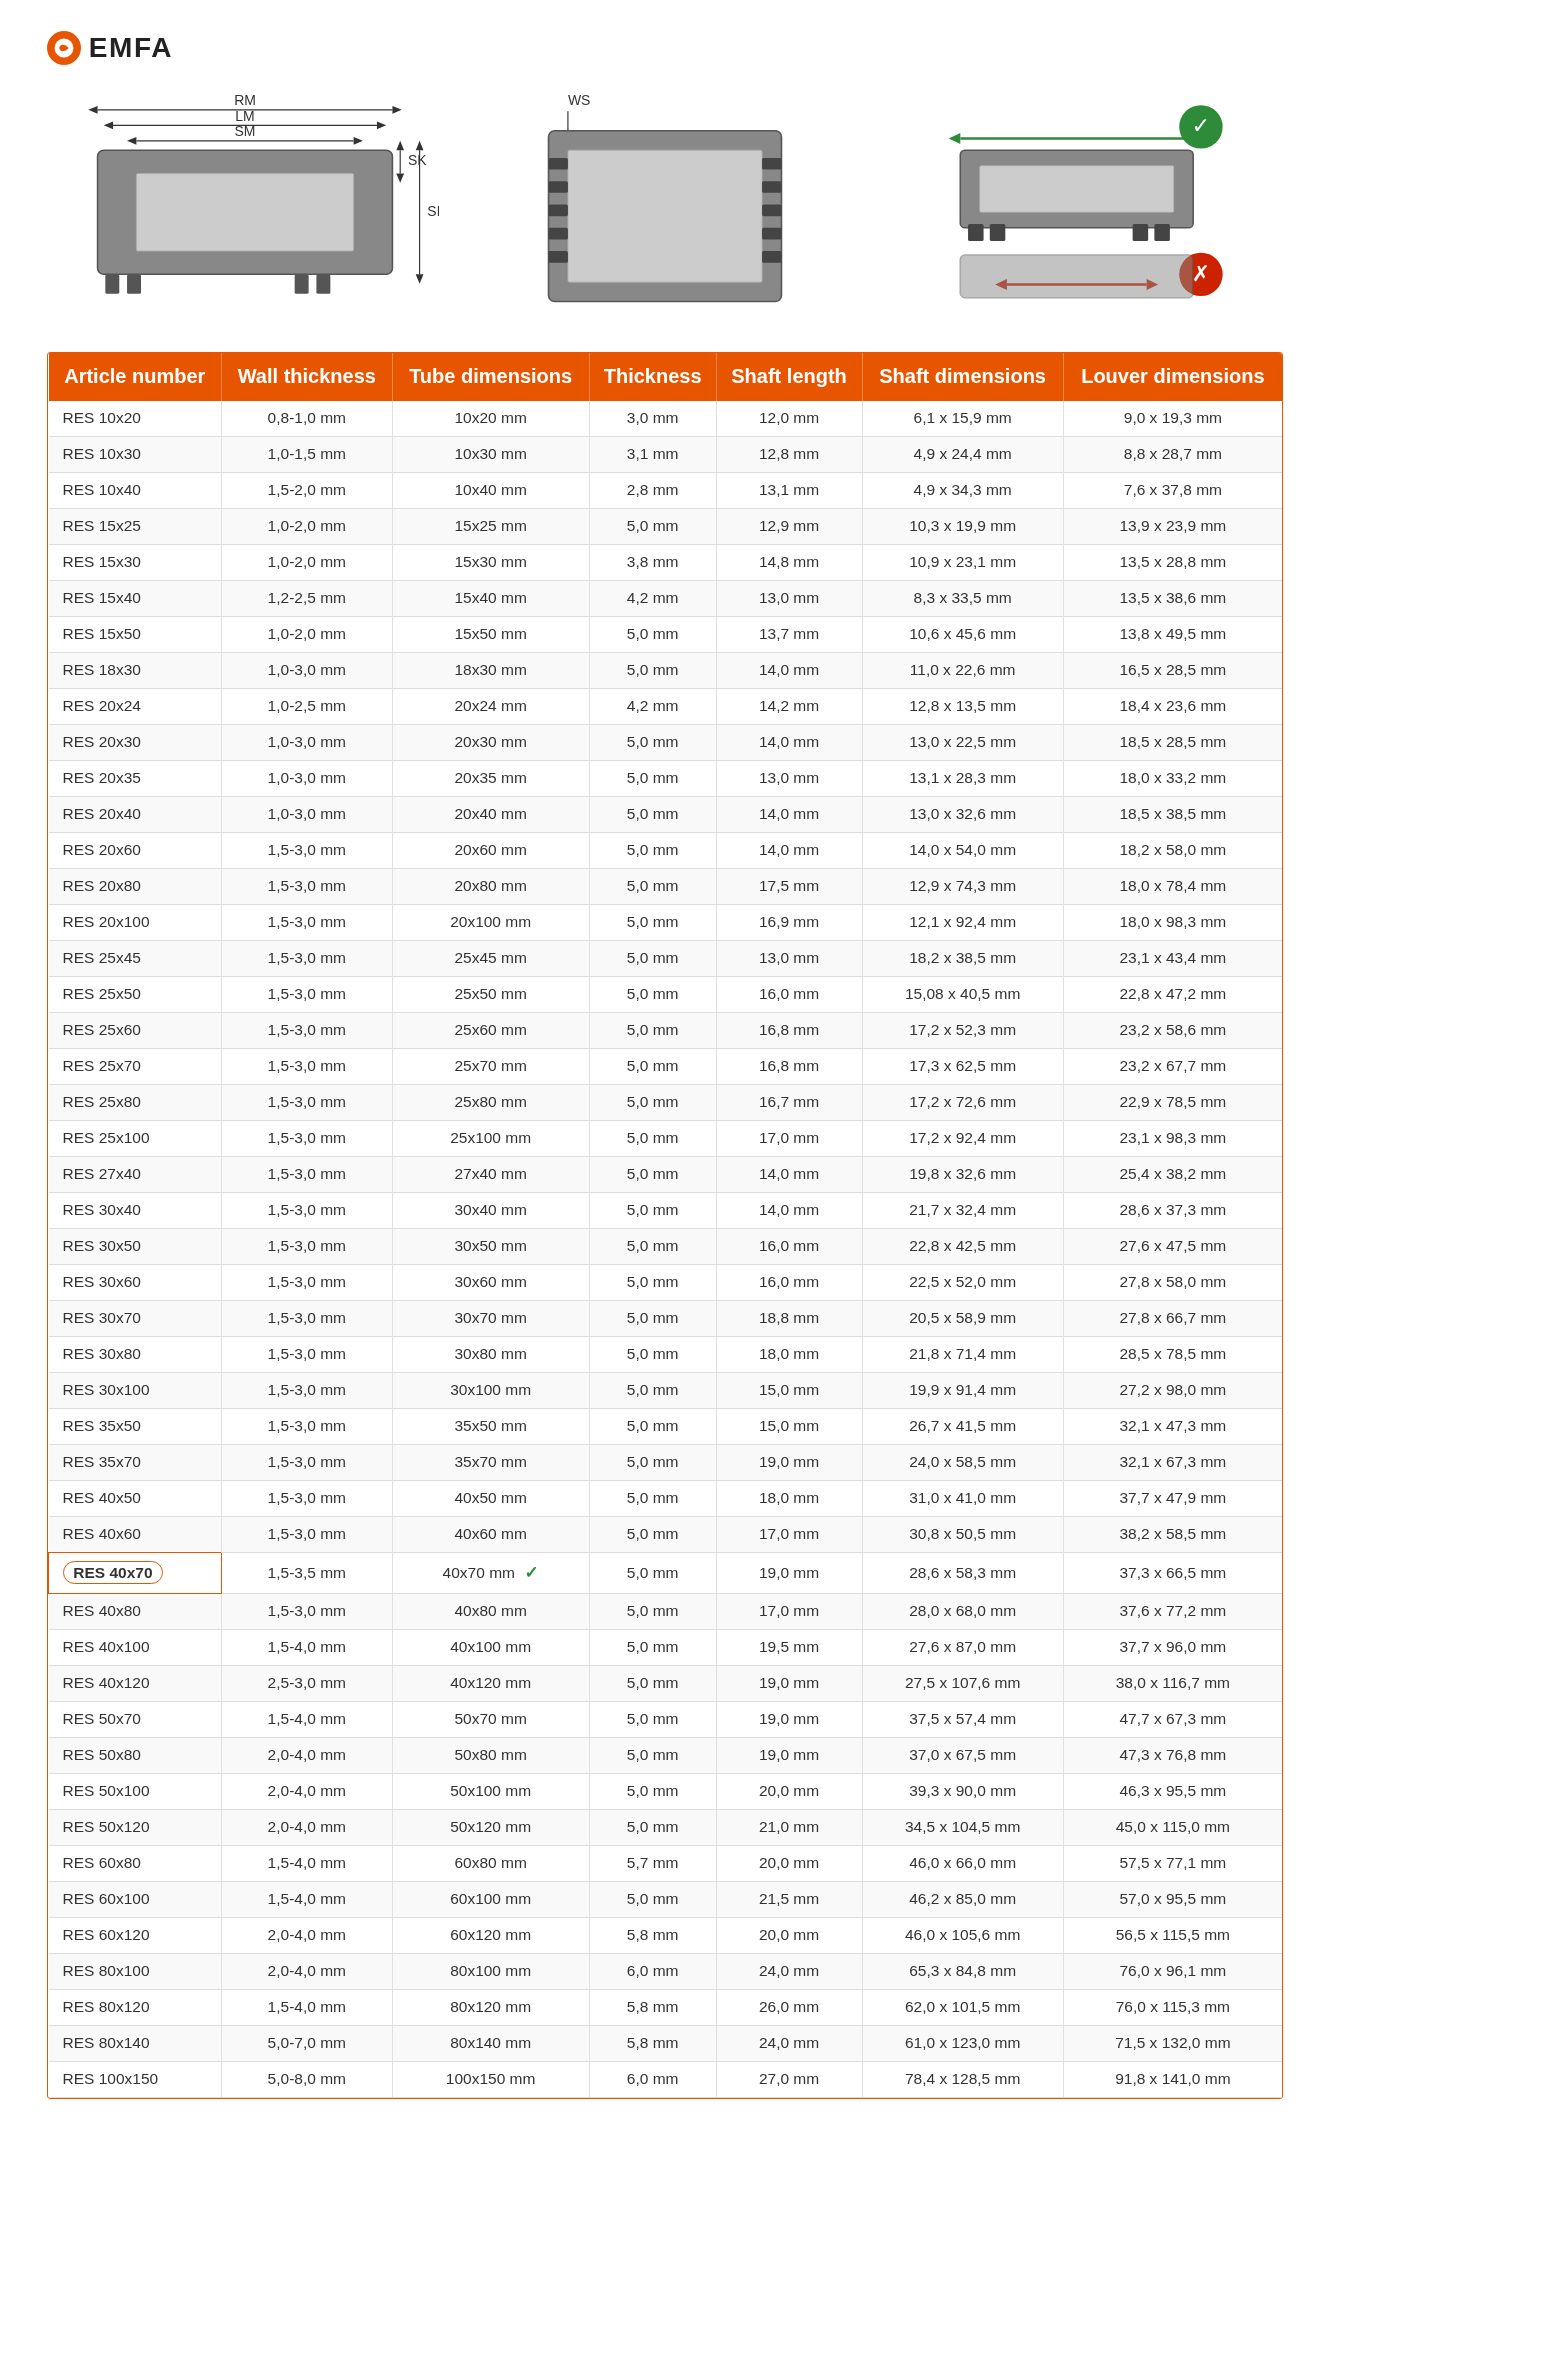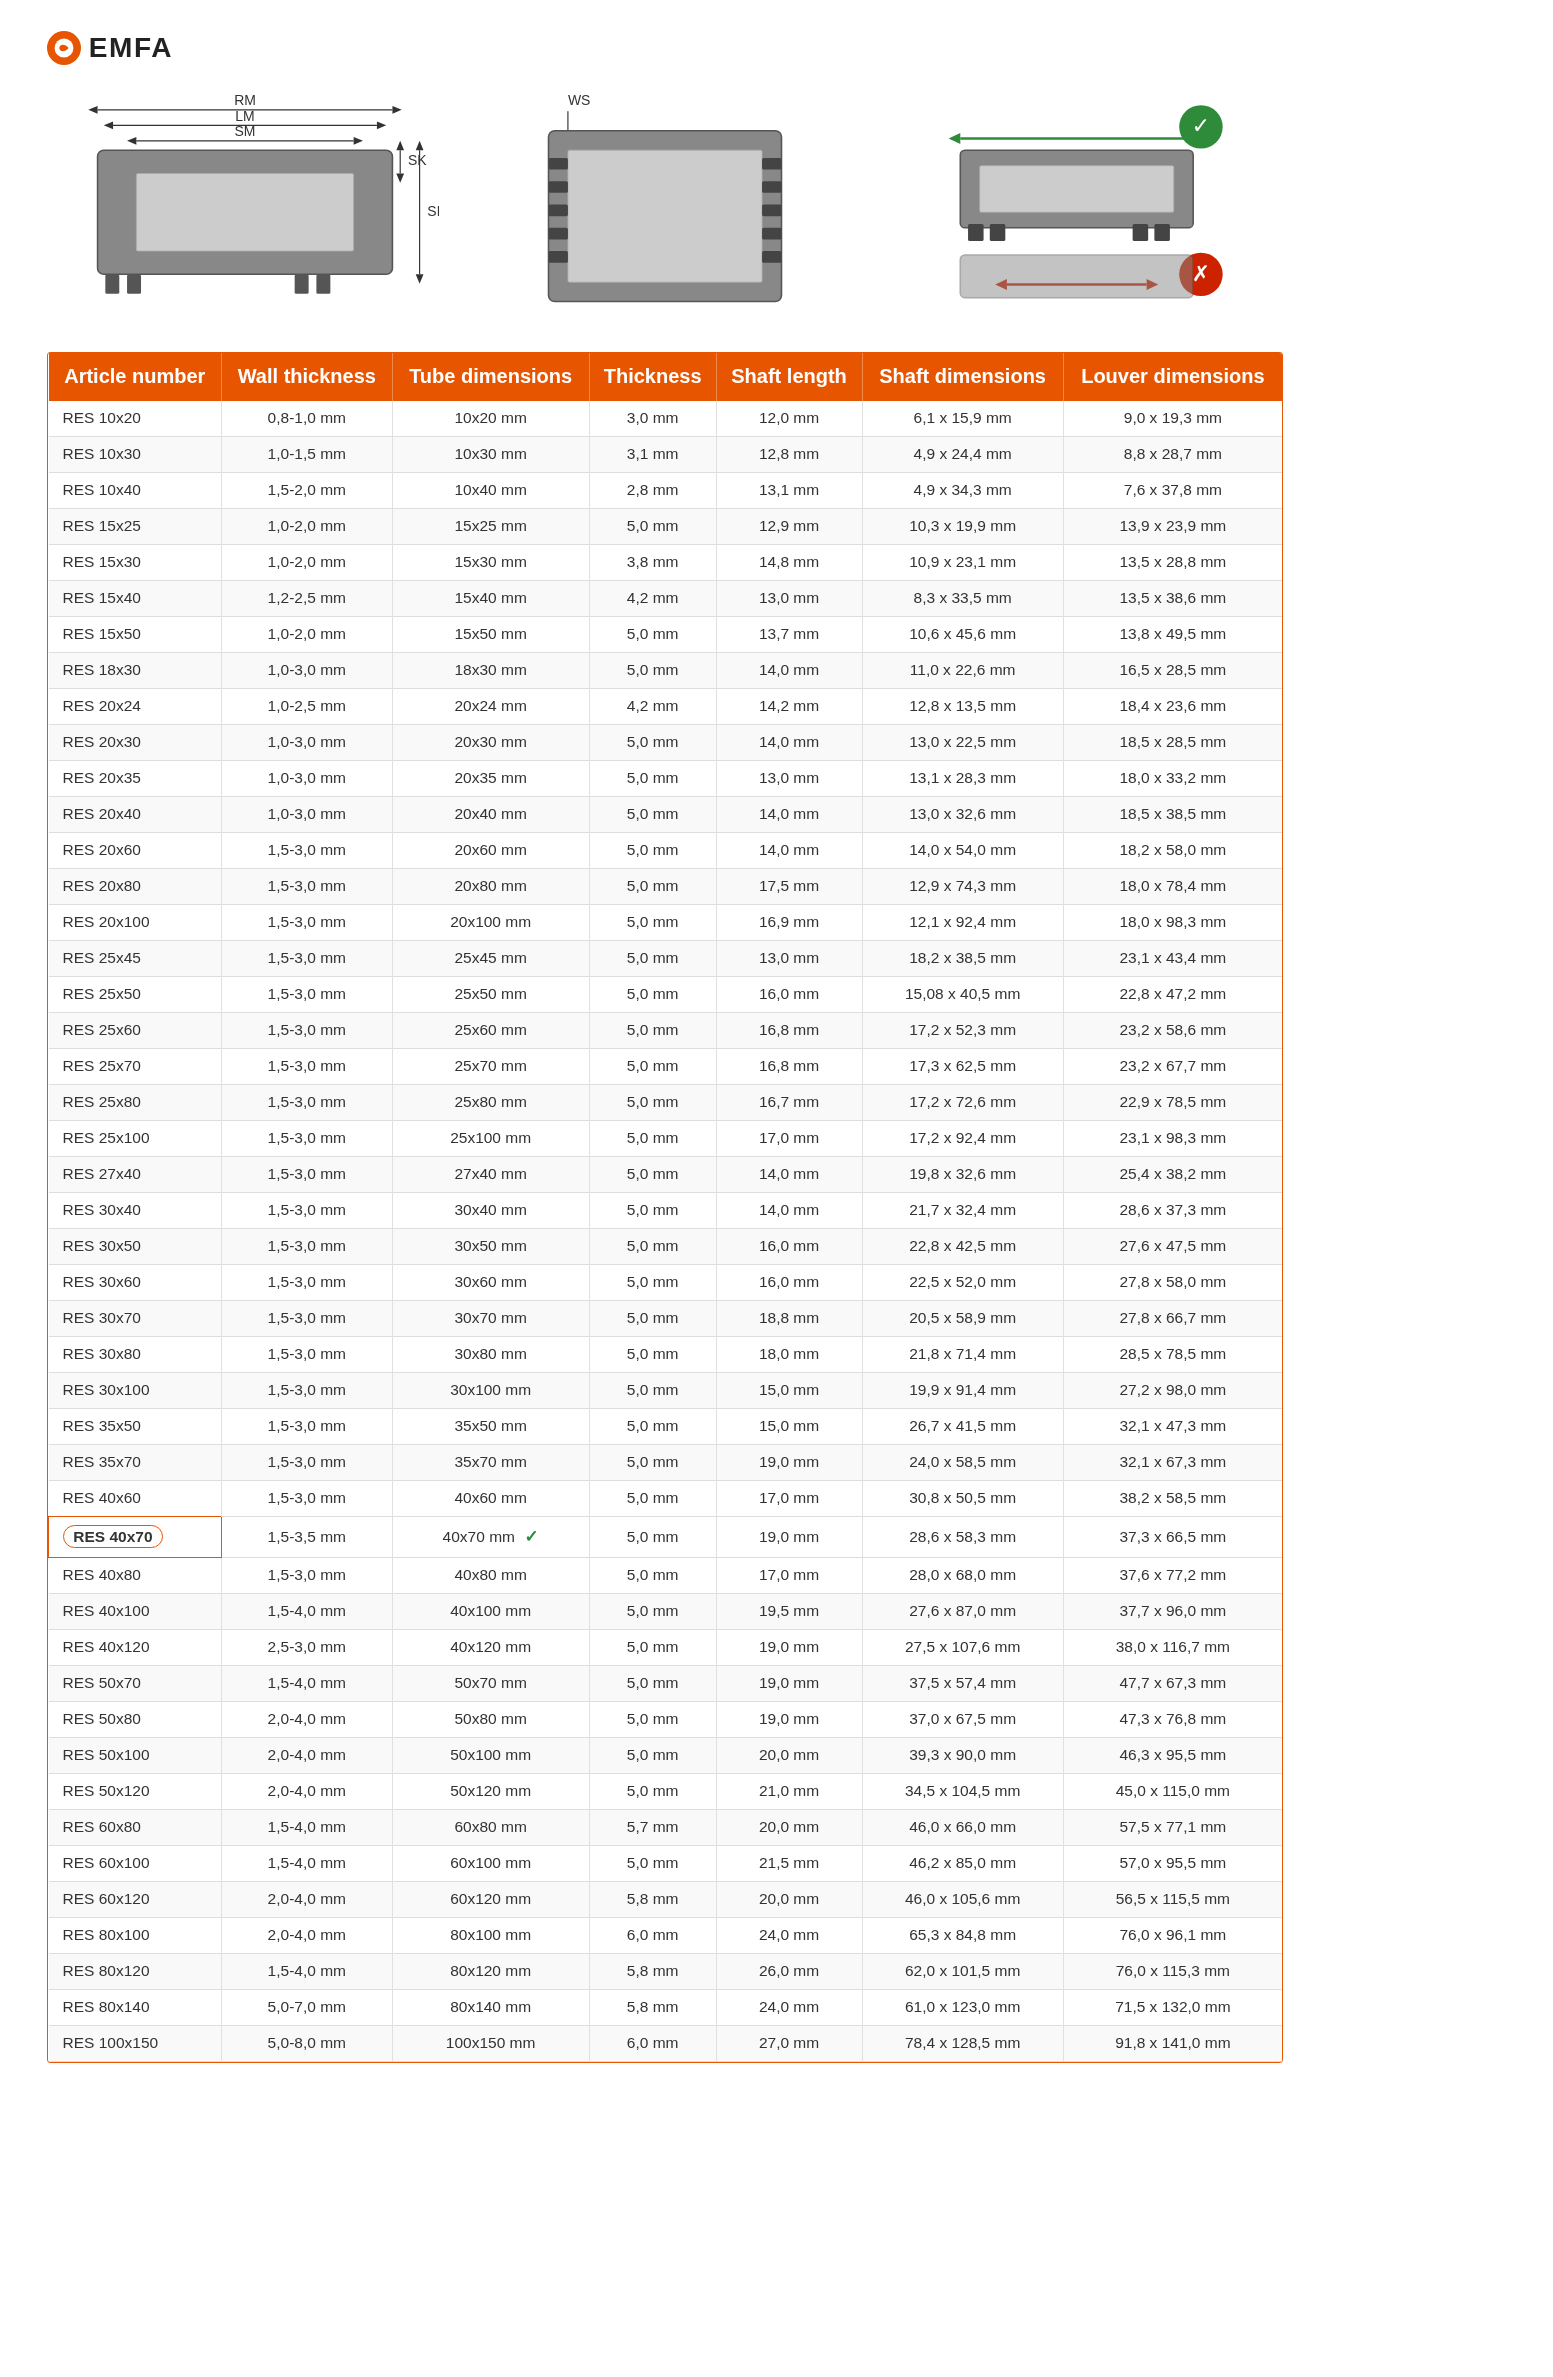--- a/index.html
+++ b/index.html
@@ -533,20 +533,29 @@
           <tr>
             <td>RES 35x70</td>
             <td>1,5-3,0 mm</td>
             <td>35x70 mm</td>
             <td>5,0 mm</td>
             <td>19,0 mm</td>
             <td>24,0 x 58,5 mm</td>
             <td>32,1 x 67,3 mm</td>
           </tr>
           <tr>
+            <td>RES 40x50</td>
+            <td>1,5-3,0 mm</td>
+            <td>40x50 mm</td>
+            <td>5,0 mm</td>
+            <td>18,0 mm</td>
+            <td>31,0 x 41,0 mm</td>
+            <td>37,7 x 47,9 mm</td>
+          </tr>
+          <tr>
             <td>RES 40x60</td>
             <td>1,5-3,0 mm</td>
             <td>40x60 mm</td>
             <td>5,0 mm</td>
             <td>17,0 mm</td>
             <td>30,8 x 50,5 mm</td>
             <td>38,2 x 58,5 mm</td>
           </tr>
           <tr class="highlighted-row">
             <td><span style="display: inline-block; border: 1.6px solid rgb(232, 85, 0); border-radius: 15.5px; padding: 1.6px 9.3px; font-weight: 700;">RES 40x70</span></td>

